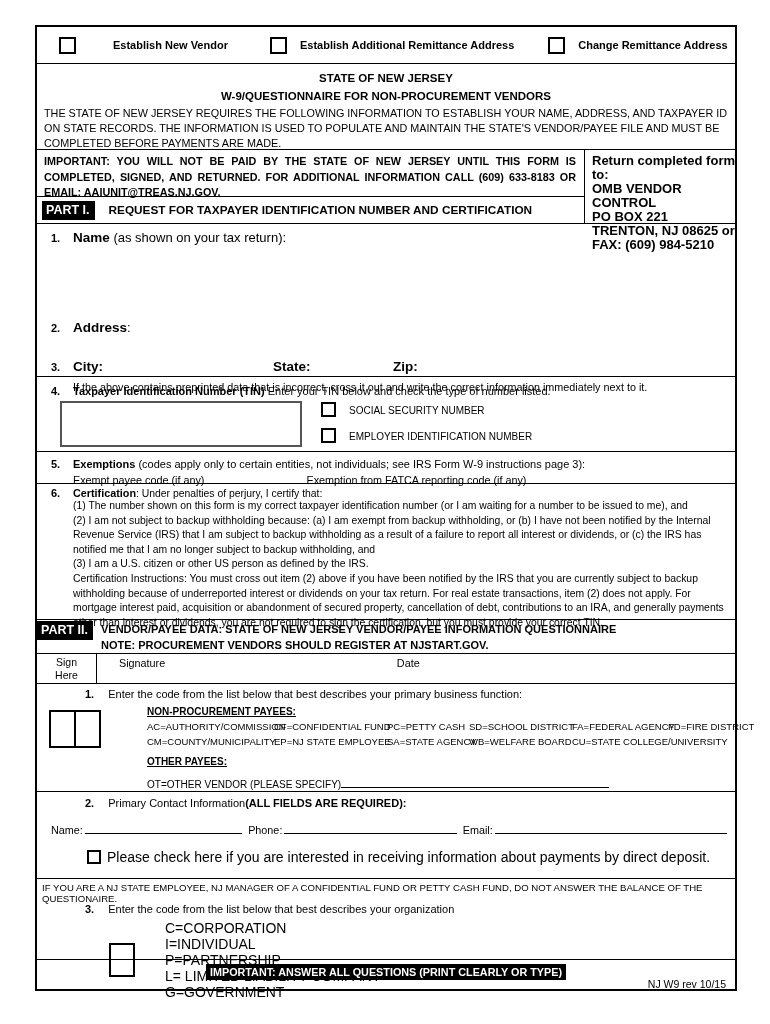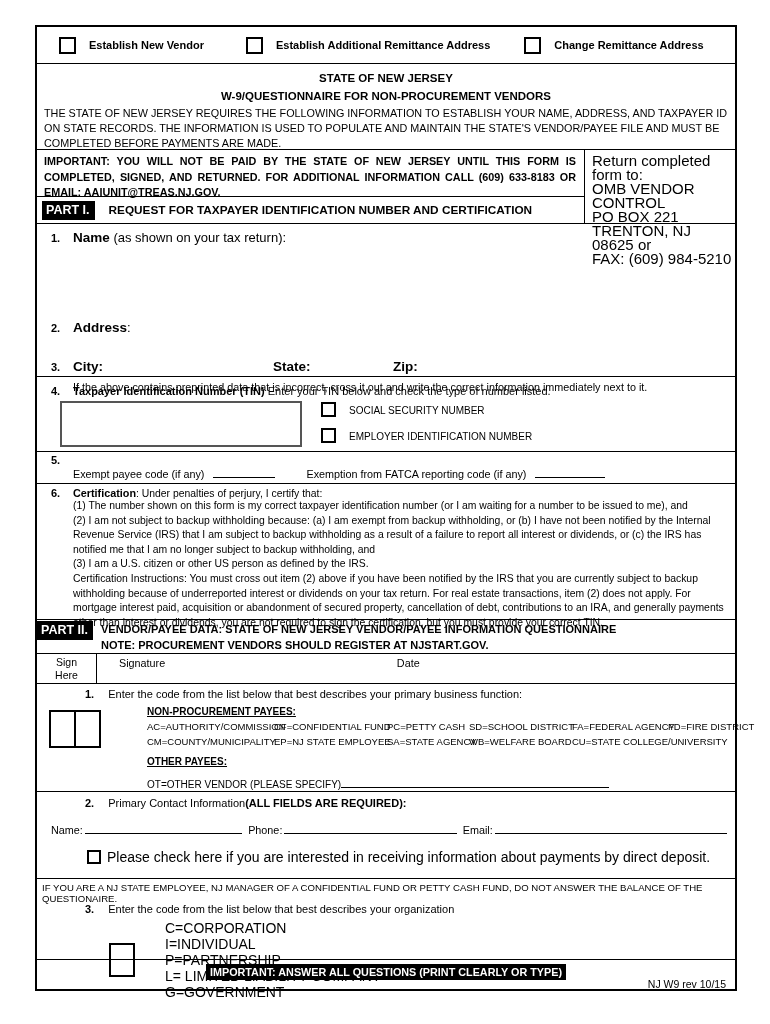--- a/index.html
+++ b/index.html
@@ -13,38 +13,38 @@
     border:2px solid #000; background:#fff;
   }
   .row { border-bottom:1.5px solid #000; position:relative; }
   .row:last-child { border-bottom:none; }
 
   
   .row-top { height:37px; display:flex; align-items:center; }
   .cbgroup { display:flex; align-items:center; }
   .cb { width:17px; height:17px; border:2.5px solid #000; background:#fff; flex:none; }
   .cb-label { font-weight:bold; font-size:11px; margin-left:13px; white-space:nowrap; }
-  .g1 { margin-left:22px; } .g2 { margin-left:42px; } .g3 { margin-left:34px; }
+  .g1 { margin-left:22px;gap:24px; } .g2 { margin-left:42px; } .g3 { margin-left:34px; }
 
   
   .row-title { height:86px; text-align:center; padding-top:5px; }
   .t1 { font-weight:bold; font-size:11.5px; line-height:18px; }
   .t2 { font-weight:bold; font-size:11.5px; line-height:18px; }
   .tbody { font-size:10.8px; text-align:left; padding:1px 7px 0 7px; line-height:15px; }
   .tnote { font-weight:bold; font-size:10.8px; line-height:16px; }
 
   
   .row-notice { height:74px; display:flex; }
   .notice-left { width:548px; border-right:1.5px solid #000; display:flex; flex-direction:column; }
   .imp { font-weight:bold; font-size:10.8px; line-height:15.5px; padding:4px 8px 2px 7px; text-align:justify; height:47px; border-bottom:1.5px solid #000; }
   .p1head { display:flex; align-items:center; flex:1; padding-left:5px; }
   .partlabel { background:#000; color:#fff; font-weight:bold; font-size:12.5px; padding:2px 5px 3px 4px; white-space:nowrap; }
   .p1title { font-weight:bold; font-size:11.8px; margin-left:14px; white-space:nowrap; }
   .notice-right { flex:1; padding:4px 0 0 7px; }
-  .notice-right div { font-weight:normal; font-size:15px; line-height:14px; }
+  .notice-right div { font-weight:bold; font-size:13px; line-height:14px; }
 
   
   .qnum { display:inline-block; font-weight:bold; font-size:11px; width:22px; flex:none; }
   .bigq { font-weight:bold; font-size:13.5px; }
   .bigr { font-size:13px; }
   .smq { font-weight:bold; font-size:11px; }
   .smr { font-size:11px; }
   .fill { flex:1; min-height:12px; }
 
   
@@ -202,20 +202,21 @@
       <div class="tinbox"></div>
       <span class="tincb cb-ssn"></span>
       <span class="tincb-label lb-ssn">SOCIAL SECURITY NUMBER</span>
       <span class="tincb cb-ein"></span>
       <span class="tincb-label lb-ein">EMPLOYER IDENTIFICATION NUMBER</span>
     </div>
 
     <div class="row row-ex">
       <div class="qline">
         <span class="qnum">5.</span>
+        <span><span class="smq">Exemptions</span><span class="smr"> (codes apply only to certain entities, not individuals; see IRS Form W-9 instructions page 3):</span></span>
       </div>
       <div class="exline2">
         <span>Exempt payee code (if any)</span>
         <span class="blank" style="width:62px; margin:0 28px 0 6px;"></span>
         <span>Exemption from FATCA reporting code (if any)</span>
         <span class="blank" style="width:70px; margin-left:6px;"></span>
       </div>
     </div>
 
     <div class="row row-cert">

